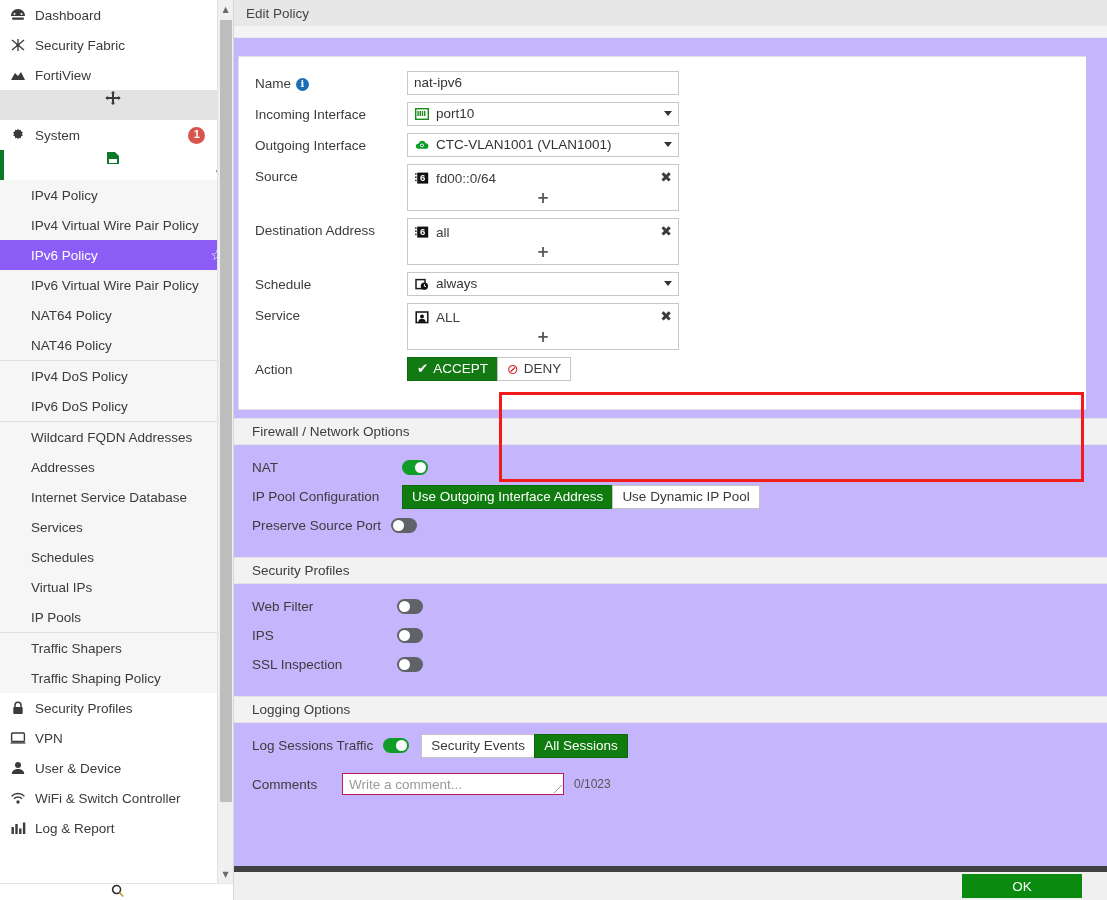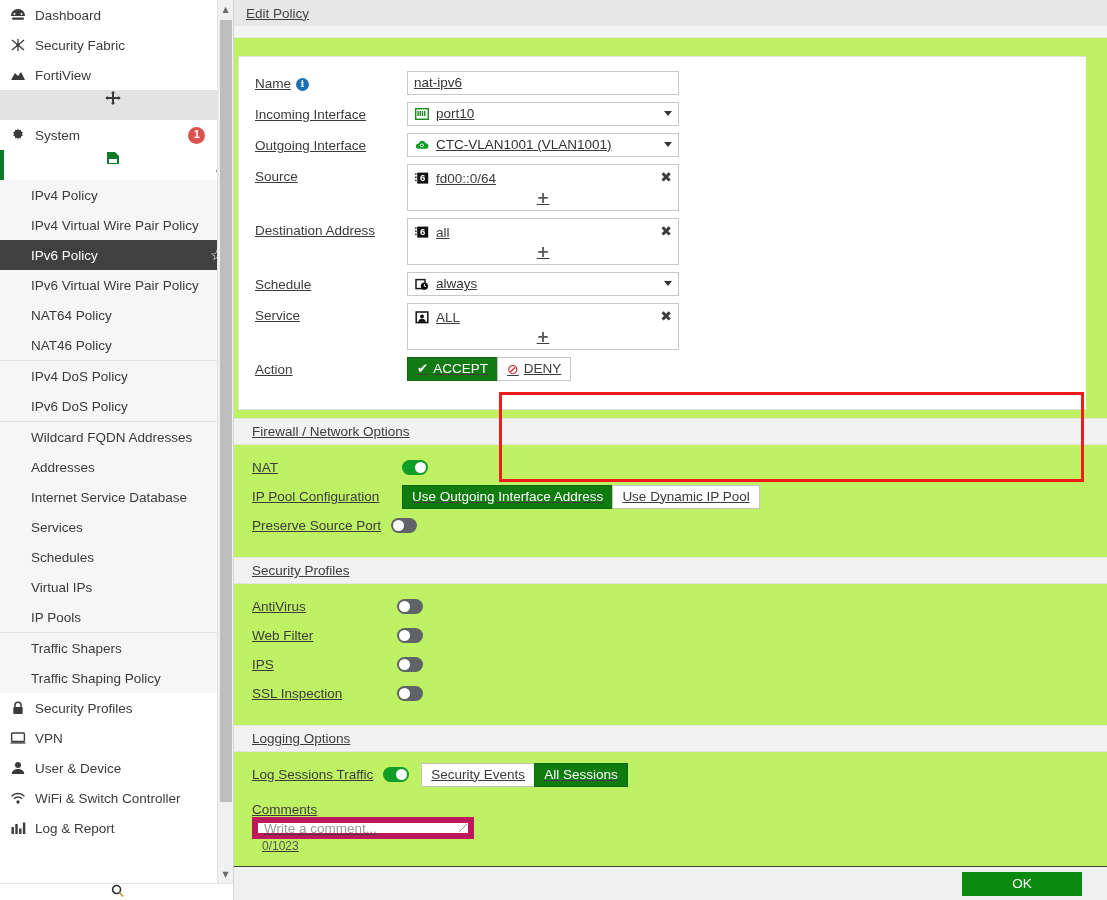--- a/index.html
+++ b/index.html
@@ -60,21 +60,21 @@
 
   .subnav { background: #f6f6f6; }
   .sub-item {
     display: flex; align-items: center;
     min-height: 30px;
     padding: 5px 10px 5px 31px;
     font-size: 13.5px; color: #3b3b3b; cursor: pointer;
     line-height: 15px;
   }
   .sub-item.sel {
-    background: #404040; color: #ffffff; font-weight: normal;
+    background: #8b5cf6; color: #ffffff; font-weight: normal;
   }
   .sub-item.sel .star { margin-left: auto; color: #ffffff; font-size: 14px; }
   .sub-sep { border-top: 1px solid #e0e0e0; margin: 0; }
 
   
   #sb-scroll {
     position: absolute; top: 0; right: 0; width: 16px; height: 884px;
     background: #f0f0f0; border-left: 1px solid #e2e2e2;
   }
   .sb-arrow {
@@ -90,21 +90,21 @@
   }
   #sb-search {
     position: absolute; left: 0; bottom: 0; width: 234px; height: 17px;
     display: flex; align-items: center; justify-content: center;
     background: #ffffff; border-top: 1px solid #e6e6e6;
   }
 
   
   #main {
     position: relative; flex: 1; height: 900px;
-    background: #bef264; overflow: hidden; text-decoration: underline;
+    background: #c4b5fd; overflow: hidden;
   }
   #topbar {
     height: 26px; background: #e7e7e7;
     display: flex; align-items: center;
     padding: 0 0 0 12px;
     font-size: 13.5px; color: #444;
   }
   #subbar { height: 12px; background: #f4f4f4; border-bottom: 1px solid #e8e8e8; }
 
   #form-area { position: relative; padding: 0; }
@@ -201,40 +201,40 @@
   .tg.on .knob { right: 2px; }
   .tg.off .knob { left: 2px; }
 
   
   #hl-box {
     position: absolute;
     left: 265px; top: 392px; width: 585px; height: 90px;
     border: 3px solid #f21b1b; pointer-events: none; z-index: 20;
   }
 
-  .cmt-row { display: flex; padding-left: 18px; margin-top: 13px; flex-direction: column; }
+  .cmt-row { display: flex; align-items: center; padding-left: 18px; margin-top: 13px; }
   .cmt-label { width: 90px; min-width: 90px; font-size: 13.5px; }
   .cmt-box {
     position: relative;
-    width: 222px; height: 22px; border: 6px solid #be185d; background: #fff;
+    width: 222px; height: 22px; border: 1px solid #be185d; background: #fff;
     display: flex; align-items: center; padding: 0 6px;
     font-size: 13.5px; color: #9a9a9a;
   }
   .cmt-grip {
     position: absolute; right: 1px; bottom: 1px; width: 8px; height: 8px;
     background:
       linear-gradient(135deg, transparent 45%, #999 45%, #999 55%, transparent 55%);
   }
   .cmt-count { margin-left: 10px; font-size: 12px; color: #555; }
 
   
   #footer {
     position: absolute; left: 0; bottom: 0;
     width: 873px; height: 34px;
-    background: #f0f0f0; border-top: 1px solid #404040;
+    background: #f0f0f0; border-top: 6px solid #404040;
     display: flex; align-items: center; justify-content: flex-end;
     padding-right: 25px;
   }
   #btn-ok {
     width: 120px; height: 24px; background: #0a8a0f; border: 1px solid #0a8a0f;
     color: #fff; font-size: 13.5px; cursor: pointer;
     display: flex; align-items: center; justify-content: center;
   }
 </style>
 </head>
@@ -634,26 +634,20 @@
           <div class="tlabel narrow">Preserve Source Port</div>
           <div class="tg off">
               <span class="knob"></span>
             </div>
         </div>
       </div>
 
       <div class="sect-hdr">Security Profiles</div>
       <div class="sect-body">
         <div class="trow">
-          <div class="tlabel narrow" style="width:135px;min-width:135px;">AntiVirus</div>
-          <div class="tg off">
-              <span class="knob"></span>
-            </div>
-        </div>
-        <div class="trow">
           <div class="tlabel narrow" style="width:135px;min-width:135px;">Web Filter</div>
           <div class="tg off">
               <span class="knob"></span>
             </div>
         </div>
         <div class="trow">
           <div class="tlabel narrow" style="width:135px;min-width:135px;">IPS</div>
           <div class="tg off">
               <span class="knob"></span>
             </div>

